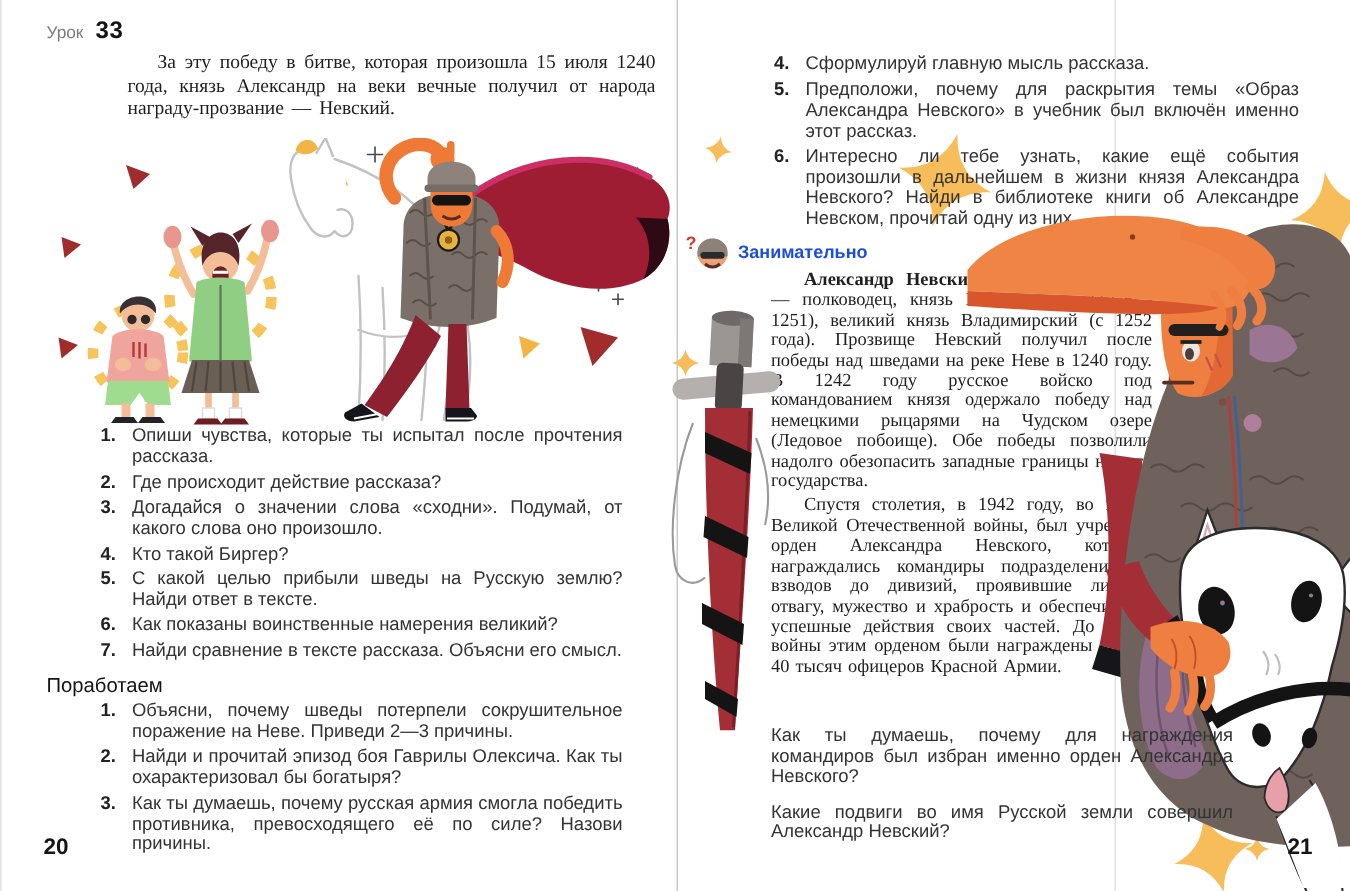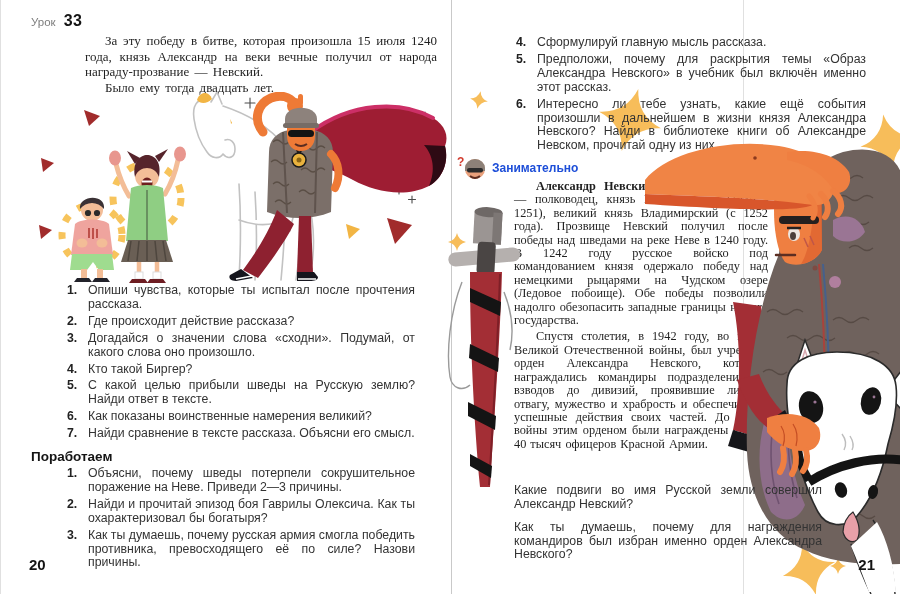--- a/index.html
+++ b/index.html
@@ -9,21 +9,21 @@
   .page-left{left:0;}
   .page-right{left:450px;border-left:1px solid #c9c9c9;box-sizing:border-box;}
   .lesson{position:absolute;left:30px;top:12px;display:flex;align-items:baseline;gap:8px;}
   .lesson-label{font-size:11.5px;color:#7d7d7d;}
   .lesson-num{font-size:16px;font-weight:bold;color:#141414;letter-spacing:.5px;}
   .intro{position:absolute;left:64px;top:33px;width:352px;font-family:"Liberation Serif","DejaVu Serif",serif;font-size:13px;line-height:15.5px;color:#1f1f1f;text-align:justify;word-spacing:2px;margin-left:20px;}
   .intro p{margin:0;text-indent:20px;}
   .illus-left{position:absolute;left:0;top:92px;width:450px;height:192px;}
   .qlist{position:absolute;font-size:12.3px;line-height:13.9px;color:#333;}
   .qlist1{left:66px;top:284px;width:348px;}
-  .work-title{position:absolute;left:30px;top:449px;font-size:13.5px;font-weight:bold;color:#141414;}
+  .work-title{position:absolute;left:30px;top:449px;font-size:13.5px;font-weight:normal;color:#141414;}
   .qlist2{left:66px;top:467px;width:348px;}
   .qlist3{left:64px;top:36px;width:350px;}
   .qrow{display:flex;margin-bottom:3px;}
   .qnum{flex:0 0 21px;font-weight:bold;color:#222;}
   .qtxt{flex:1;text-align:justify;}
   .pnum{position:absolute;font-size:15px;font-weight:bold;color:#141414;}
   .pnum-left{left:28px;top:556px;text-align:right;}
   .pnum-right{right:26px;top:556px;padding-left:40px;}
   .fun-header{position:absolute;left:5px;top:155px;display:flex;align-items:center;gap:5px;}
   .fun-title{font-size:12px;font-weight:bold;color:#1d4ed8;}
@@ -44,21 +44,20 @@
 
   <div class="page page-left">
 
     <div class="lesson">
       <span class="lesson-label">Урок</span>
       <span class="lesson-num">33</span>
     </div>
 
     <div class="intro">
       <p>За эту победу в битве, которая произошла 15 июля 1240 года, князь Александр на веки вечные получил от народа награду-прозвание — Невский.</p>
-      <p>Было ему тогда двадцать лет.</p>
     </div>
 
     <svg class="illus-left" viewBox="0 0 450 192" aria-hidden="true">
 
       <g>
         <path d="M83,18 L99,24 L88,34 Z" fill="#a12c2c"></path>
         <path d="M40,66 L53,71 L42,80 Z" fill="#a12c2c"></path>
         <path d="M38,133 L51,138 L40,147 Z" fill="#a12c2c"></path>
         <path d="M386,126 L411,133 L394,152 Z" fill="#a12c2c"></path>
         <path d="M228,19 L239,23 L230,32 Z" fill="#f2b544"></path>
@@ -350,19 +349,19 @@
       <path d="M100,288 C108,310 118,328 134,338 L152,326 C138,314 128,298 122,282 Z" fill="#a32e35"></path>
       <path d="M134,338 L152,326 L148,318 L130,330 Z" fill="#16161a"></path>
       <g>
         <path d="M130,326 C150,318 172,322 182,336 C186,348 180,358 169,359 C152,360 138,350 130,340 Z" fill="#ef7f41"></path>
         <path d="M146,356 C148,366 147,374 143,380 M158,358 C160,368 159,376 155,382 M169,358 C171,366 170,374 166,379" stroke="#ef7f41" stroke-width="6" fill="none" stroke-linecap="round"></path>
         <path d="M144,334 c4,6 4,14 2,20 M156,332 c4,6 5,14 3,22" stroke="#c44d24" stroke-width="1.2" fill="none"></path>
       </g>
     </svg>
 
     <div class="bottom-q">
+      <p>Как ты думаешь, почему для награждения командиров был избран именно орден Александра Невского?</p>
       <p>Какие подвиги во имя Русской земли совершил Александр Невский?</p>
-      <p>Как ты думаешь, почему для награждения командиров был избран именно орден Александра Невского?</p>
     </div>
 
     <div class="pnum pnum-right">21</div>
   </div>
 </div>
 
 </body></html>

